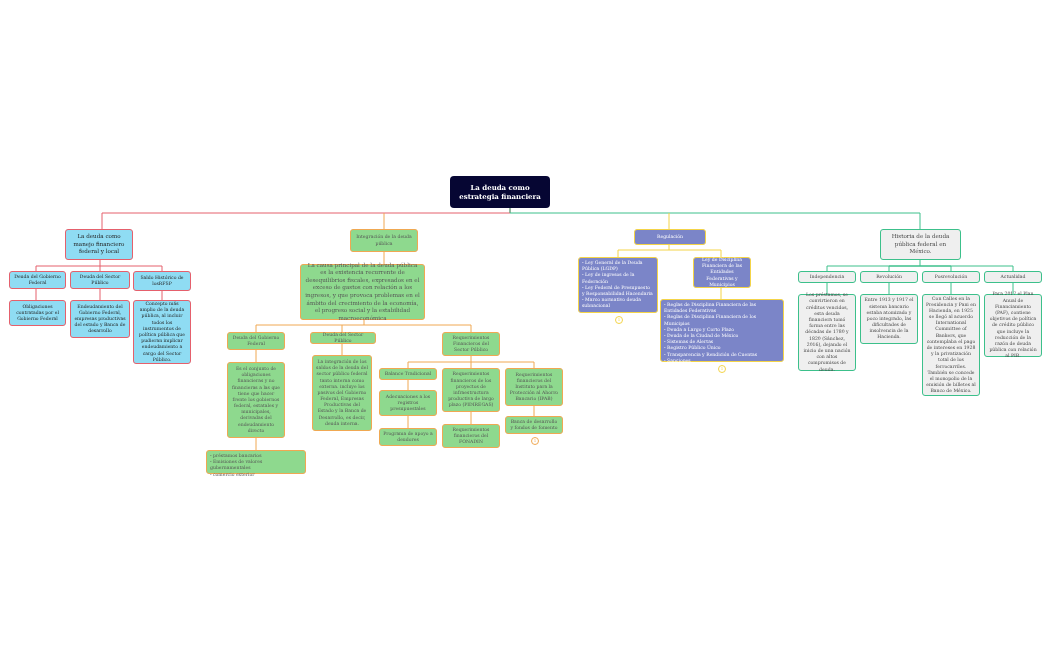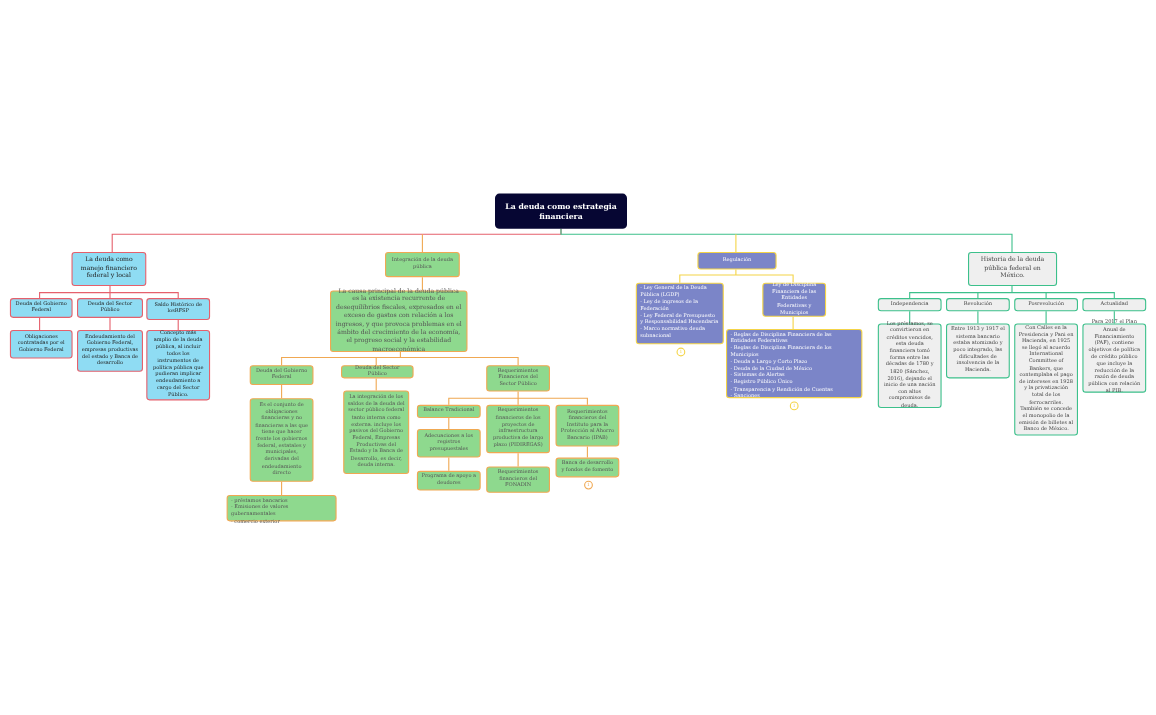--- a/index.html
+++ b/index.html
@@ -42,21 +42,21 @@
     <path d="M408 380 V390 M408 416 V428 M471 412 V424 M534 406 V416" stroke="#f0a852"></path>
 
     <path d="M669 245 V250 H618 V257 M669 250 H721 V257" stroke="#f4d447"></path>
     <path d="M721 288 V299" stroke="#f4d447"></path>
 
     <path d="M920 260 V266 H827 V271 M920 266 H889 V271 M920 266 H951 V271 M920 266 H1013 V271" stroke="#3cc08b"></path>
     <path d="M827 283 V294 M889 283 V294 M951 283 V294 M1013 283 V294" stroke="#3cc08b"></path>
   </g>
 </svg>
 
-<div class="node root" style="left:450px;top:176px;width:120px;height:32px;">
+<div class="node root" style="left:450px;top:176px;width:100px;height:32px;">
   <span>La deuda como estrategia financiera</span>
 </div>
 
 <div class="node blue t-lg" style="left:65px;top:229px;width:68px;height:31px;">
   <span>La deuda como manejo financiero federal y local</span>
 </div>
 <div class="node blue" style="left:9px;top:271px;width:57px;height:18px;">
   <span>Deuda del Gobierno Federal</span>
 </div>
 <div class="node blue" style="left:70px;top:271px;width:60px;height:18px;">

